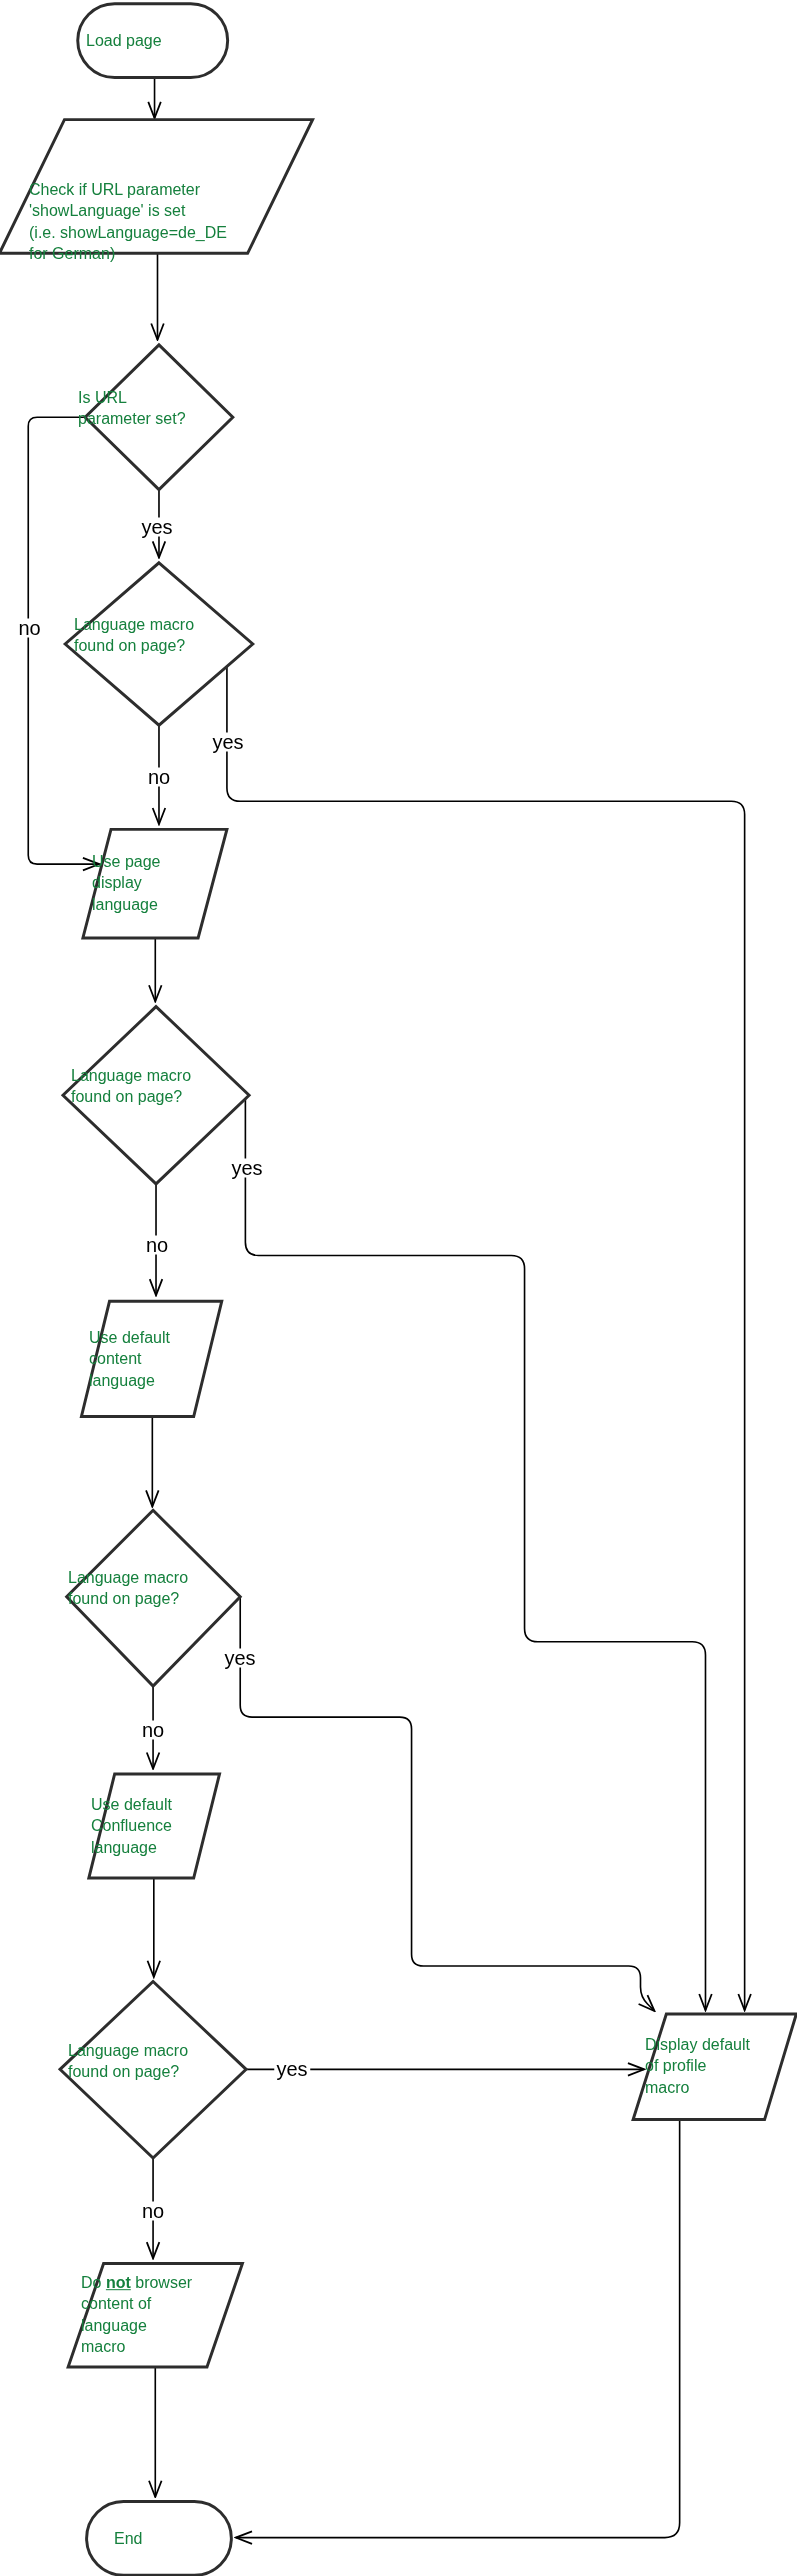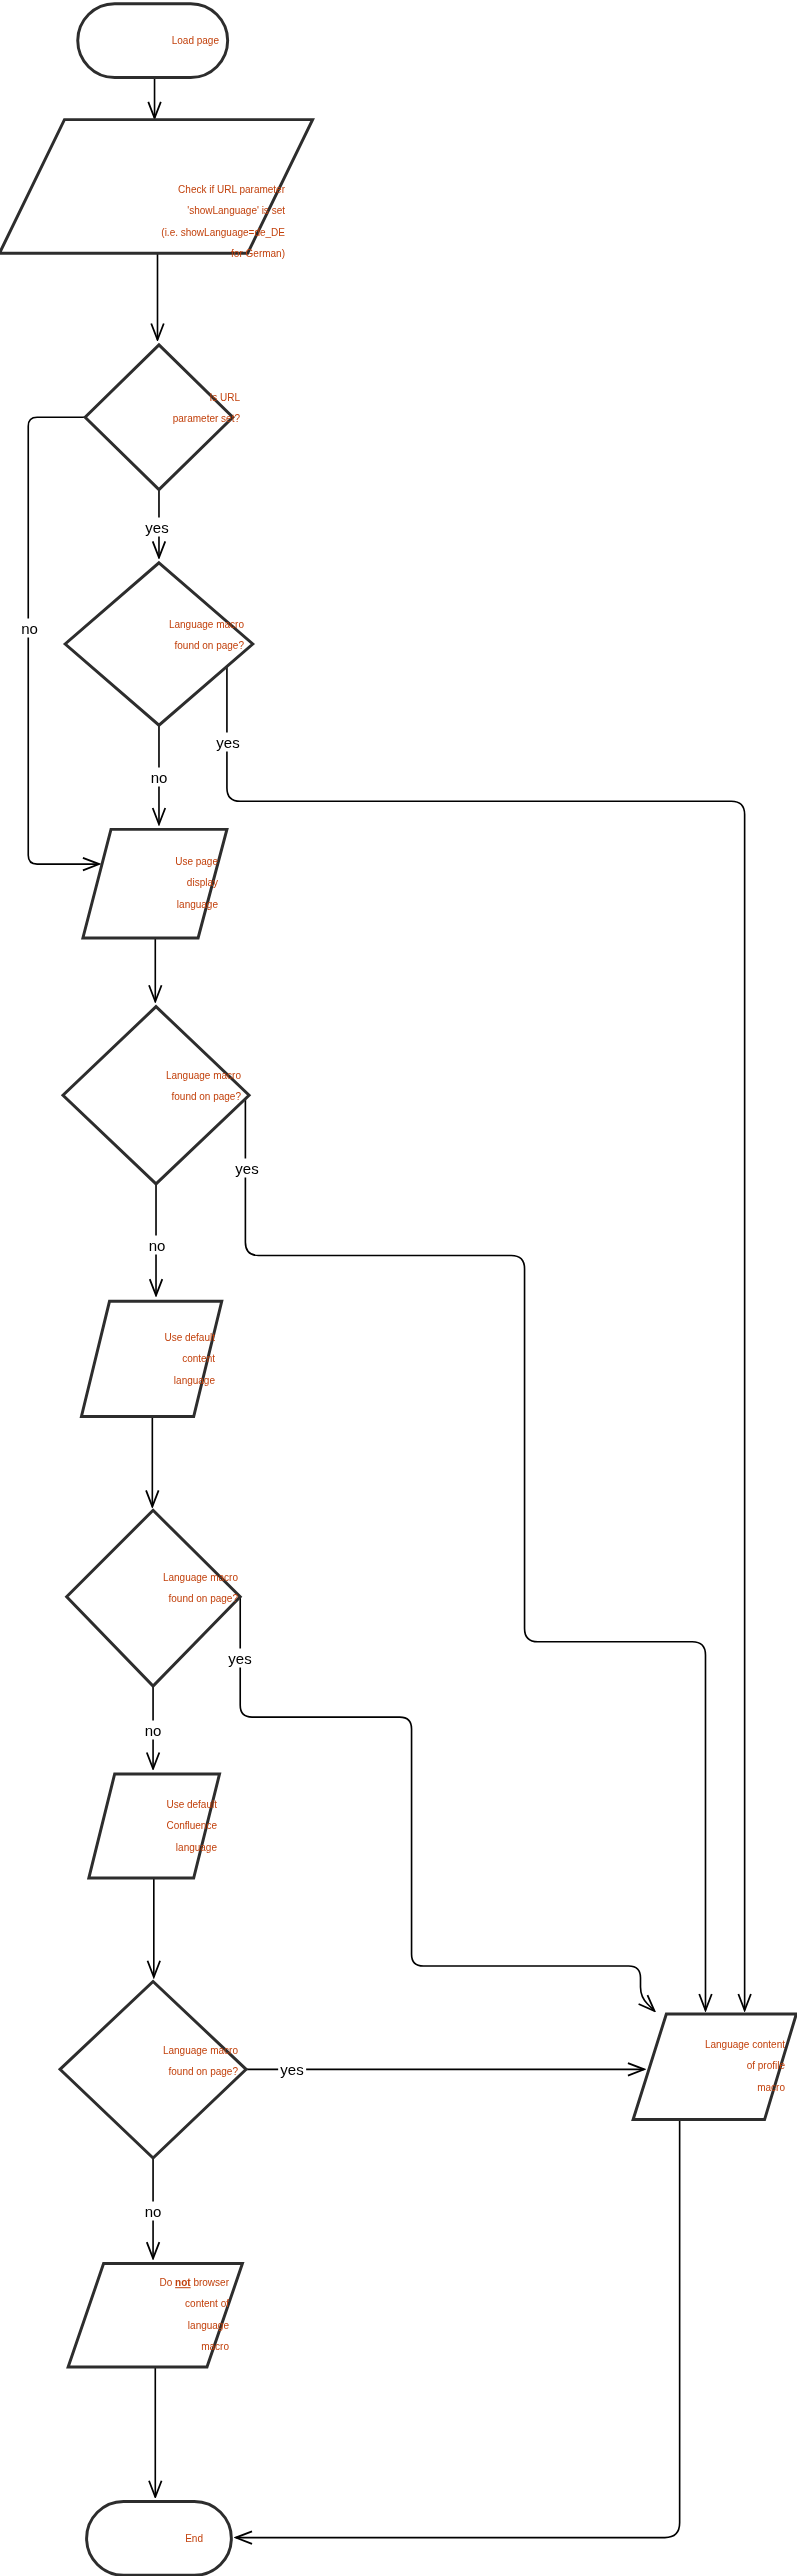--- a/index.html
+++ b/index.html
@@ -23,33 +23,33 @@
     stroke-width: 2.2;
   }
   .node-shape {
     fill: #ffffff;
     stroke: #2d2d2d;
     stroke-width: 4;
   }
   .node-label {
     position: absolute;
     transform: translateY(-50%);
-    text-align: right;
-    color: #c2410c;
-    font-size: 10px;
+    text-align: left;
+    color: #15803d;
+    font-size: 16px;
     line-height: 21.4px;
   }
   .node-label .line { white-space: nowrap; }
   .node-label .bold { font-weight: bold; text-decoration: underline; }
   .edge-label {
     position: absolute;
     transform: translate(-50%, -50%);
     background: #ffffff;
     color: #000000;
-    font-size: 15px;
+    font-size: 20px;
     line-height: 19px;
     padding: 0 2.2px;
     white-space: nowrap;
   }
 </style>
 </head>
 <body>
 
 <div id="stage">
   <svg id="diagram-svg" xmlns="http://www.w3.org/2000/svg" viewBox="0 0 1080 3488">
@@ -142,21 +142,21 @@
       <div class="node-label" style="left: 91px; top: 1826px; width: 126px;">
         <div class="line"><span>Use default</span></div>
         <div class="line"><span>Confluence</span></div>
         <div class="line"><span>language</span></div>
       </div>
       <div class="node-label" style="left: 68px; top: 2061px; width: 170px;">
         <div class="line"><span>Language macro</span></div>
         <div class="line"><span>found on page?</span></div>
       </div>
       <div class="node-label" style="left: 645px; top: 2066px; width: 140px;">
-        <div class="line"><span>Language content</span></div>
+        <div class="line"><span>Display default</span></div>
         <div class="line"><span>of profile</span></div>
         <div class="line"><span>macro</span></div>
       </div>
       <div class="node-label" style="left: 81px; top: 2315px; width: 148px;">
         <div class="line"><span>Do </span><span class="bold">not</span><span> browser</span></div>
         <div class="line"><span>content of</span></div>
         <div class="line"><span>language</span></div>
         <div class="line"><span>macro</span></div>
       </div>
       <div class="node-label" style="left: 114px; top: 2539px; width: 89px;">

